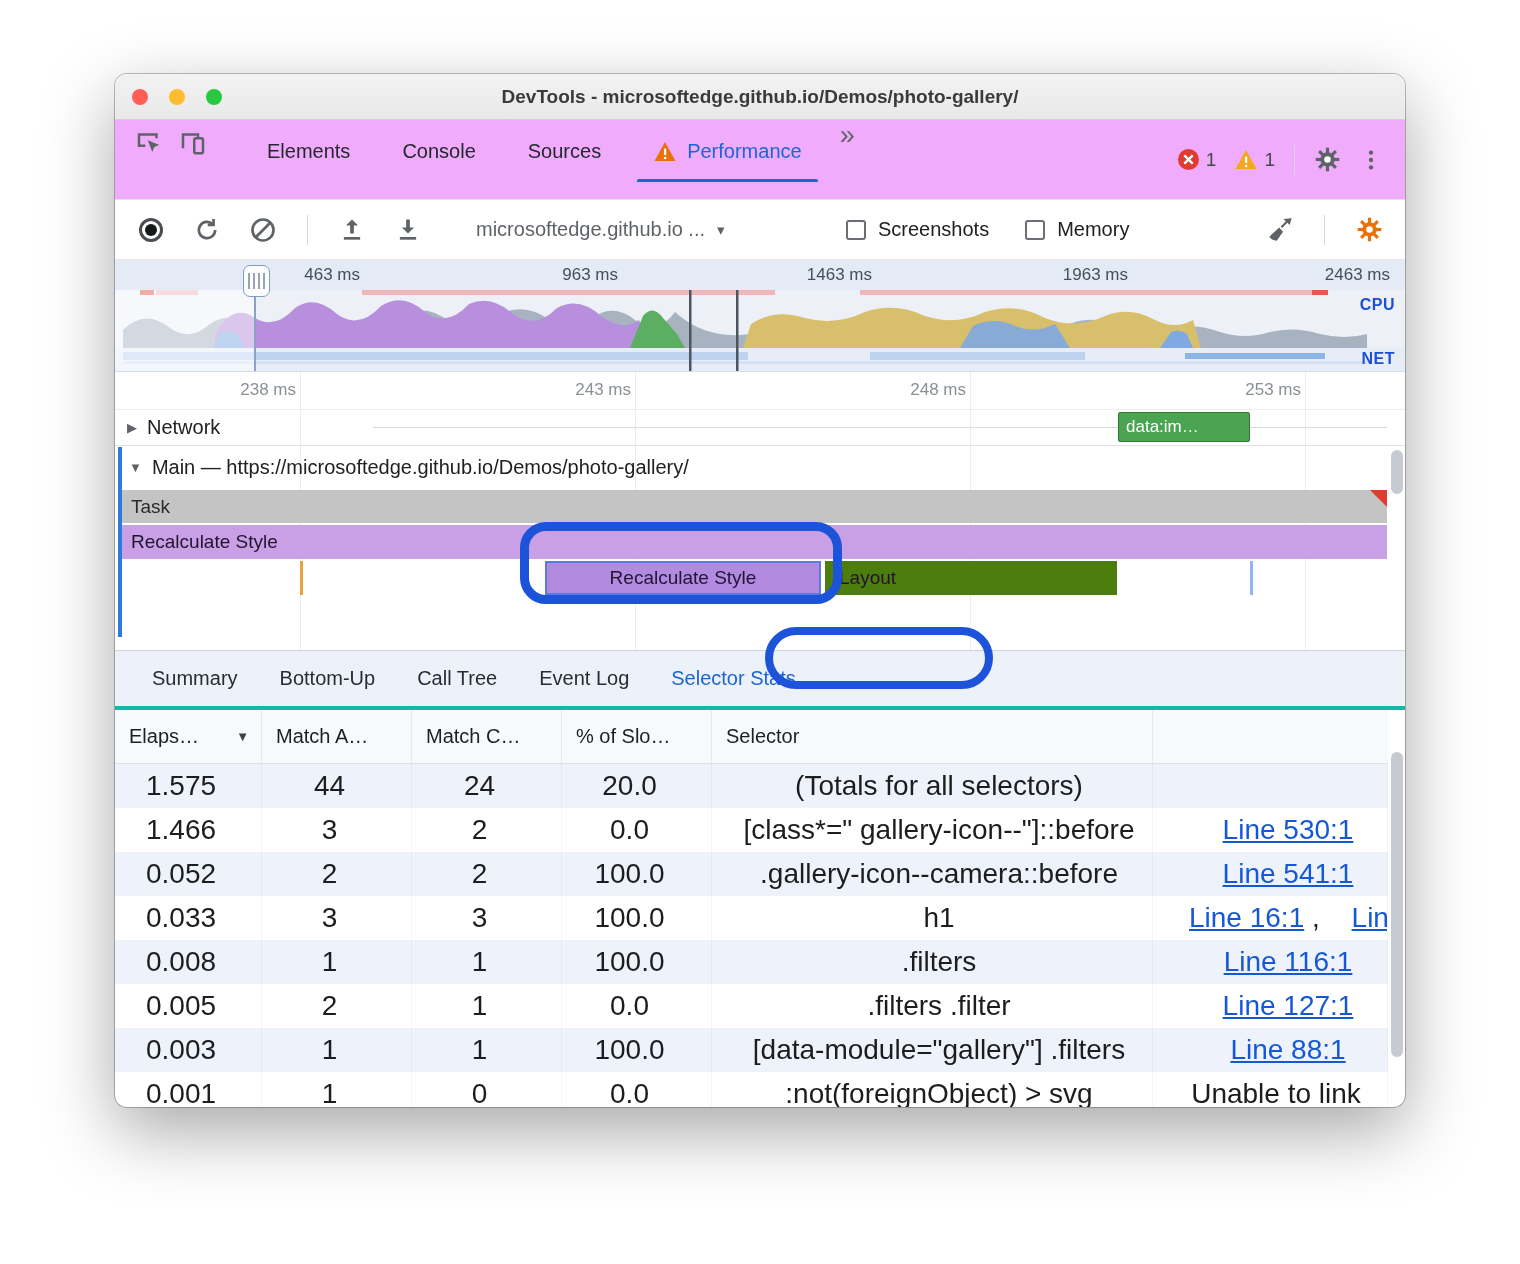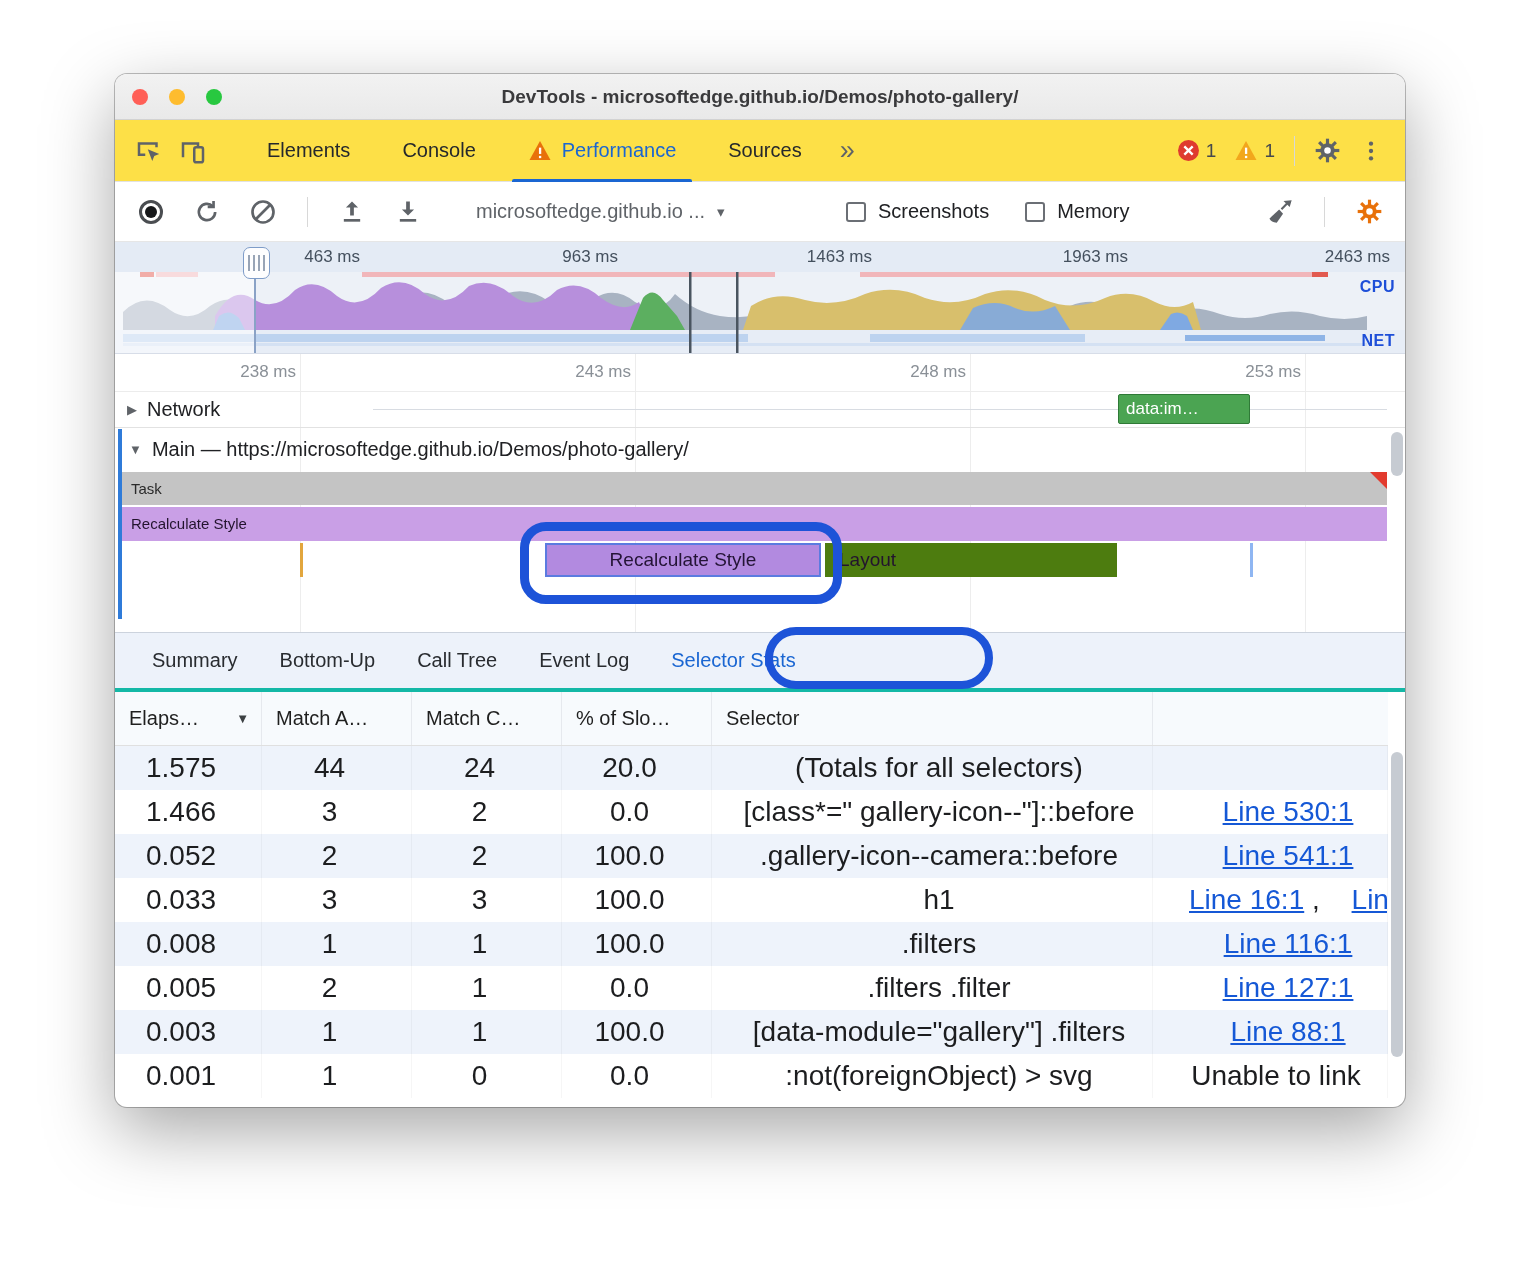--- a/index.html
+++ b/index.html
@@ -9,21 +9,21 @@
 
   
   .titlebar { position:relative; height:46px; background:linear-gradient(#f2f2f2,#e9e9e9); border-bottom:1px solid #d2d2d2;
               display:flex; align-items:center; justify-content:center; }
   .traffic { position:absolute; left:17px; top:15px; display:flex; gap:21px; }
   .light { width:16px; height:16px; border-radius:50%; display:inline-block; }
   .light.red { background:#ff5f57; } .light.yellow { background:#febc2e; } .light.green { background:#28c840; }
   .title { font-size:19px; font-weight:bold; color:#3a3a3c; }
 
   
-  .tabbar { height:62px; display:flex; align-items:center; border-bottom:1px solid #e2e2e2; padding:0 12px; background:#fde047; }
+  .tabbar { height:80px; display:flex; border-bottom:1px solid #e2e2e2; padding:0 12px; background:#f0abfc; }
   .toolbtn { width:44px; height:44px; display:flex; align-items:center; justify-content:center; color:#5f6368; flex:0 0 auto; }
   .tab { height:62px; padding:0 26px; display:flex; align-items:center; gap:10px; font-size:20px; color:#25282c; position:relative; flex:0 0 auto; }
   .tab.active { color:#1a66d2; }
   .tab.active::after { content:""; position:absolute; left:10px; right:10px; bottom:0; height:3px; background:#1a66d2; border-radius:2px 2px 0 0; }
   .more-tabs { font-size:27px; color:#5f6368; padding:0 12px; }
   .badge { display:flex; align-items:center; gap:6px; font-size:19px; color:#46494d; padding:0 9px; }
   .vdiv { width:1px; height:30px; background:#d8d8d8; margin:0 10px; }
 
   
   .ptoolbar { height:60px; display:flex; align-items:center; padding:0 14px; gap:12px; border-bottom:1px solid #e6e6e6; background:#fff; }
@@ -47,21 +47,21 @@
   .fgrid { position:absolute; top:0; width:1px; height:278px; background:#ededed; }
   .f-ruler { position:absolute; left:0; top:0; width:100%; height:38px; border-bottom:1px solid #ececec; }
   .f-label { position:absolute; top:8px; width:100px; text-align:right; font-size:17px; color:#8a9097; }
   .rowlabel { font-size:20px; color:#202124; display:flex; align-items:center; gap:10px; }
   .tri { font-size:13px; color:#5f6368; }
   .netline { position:absolute; left:258px; top:55px; width:1014px; height:1px; background:#d8dce2; }
   .netchip { position:absolute; left:1003px; top:40px; width:132px; height:30px; background:#4ba452; border:1px solid #2f7a37; border-radius:2px;
              color:#fff; font-size:17px; line-height:28px; padding-left:7px; overflow:hidden; white-space:nowrap; z-index:2; }
   .sectionline { position:absolute; left:0; top:73px; width:100%; height:1px; background:#e2e2e2; }
   .blueedge { position:absolute; left:3px; top:75px; width:4px; height:190px; background:#2f7bd9; z-index:3; }
-  .bar { position:absolute; left:7px; width:1265px; height:33px; font-size:15px; line-height:33px; padding-left:9px; white-space:nowrap; overflow:hidden; z-index:1; }
+  .bar { position:absolute; left:7px; width:1265px; height:33px; font-size:19px; line-height:33px; padding-left:9px; white-space:nowrap; overflow:hidden; z-index:1; }
   .taskbar { top:118px; background:#c4c4c4; color:#2a2a2a; }
   .corner { position:absolute; right:0; top:0; width:0; height:0; border-left:17px solid transparent; border-top:17px solid #e23b2e; }
   .recalcbar { top:153px; height:34px; background:#c99fe6; color:#23142e; }
   .eventrow { position:absolute; top:189px; left:0; width:100%; height:34px; }
   .tick { position:absolute; top:0; width:3px; height:34px; }
   .recalcbox { position:absolute; left:430px; top:0; width:276px; height:34px; background:#b28ae0; border:2px solid #5b7be0;
                color:#241436; font-size:19px; line-height:30px; text-align:center; white-space:nowrap; overflow:hidden; z-index:2; }
   .layoutbar { position:absolute; left:710px; top:0; width:292px; height:34px; background:#4d7c0f; color:#23142e;
                font-size:19px; line-height:34px; padding-left:14px; z-index:1; }
 
@@ -121,33 +121,33 @@
             <rect x="13" y="9" width="7" height="12" rx="1.5"></rect>
           </svg>
       </span>
     </div>
     <div class="tab" style="margin-left:26px">
         <span>Elements</span>
       </div>
     <div class="tab">
         <span>Console</span>
       </div>
+    <div class="tab">
+        <span>Sources</span>
+      </div>
     <div class="tab active">
       <span>
         <svg width="24" height="21" viewBox="0 0 24 22">
             <path d="M12 1L23 21H1z" fill="#e8710a"></path>
             <rect x="10.9" y="8" width="2.4" height="6.6" fill="#fff"></rect>
             <rect x="10.9" y="16.6" width="2.4" height="2.4" fill="#fff"></rect>
           </svg>
       </span>
       <span>Performance</span>
     </div>
-    <div class="tab">
-        <span>Sources</span>
-      </div>
     <div class="more-tabs">»</div>
 
     <div style="margin-left:auto; display:flex; align-items:center;">
       <div class="badge">
         <span>
           <svg width="23" height="23" viewBox="0 0 22 22">
               <circle cx="11" cy="11" r="10" fill="#df3b2f"></circle>
               <path d="M7 7l8 8M15 7l-8 8" stroke="#fff" stroke-width="2.2"></path>
             </svg>
         </span>

